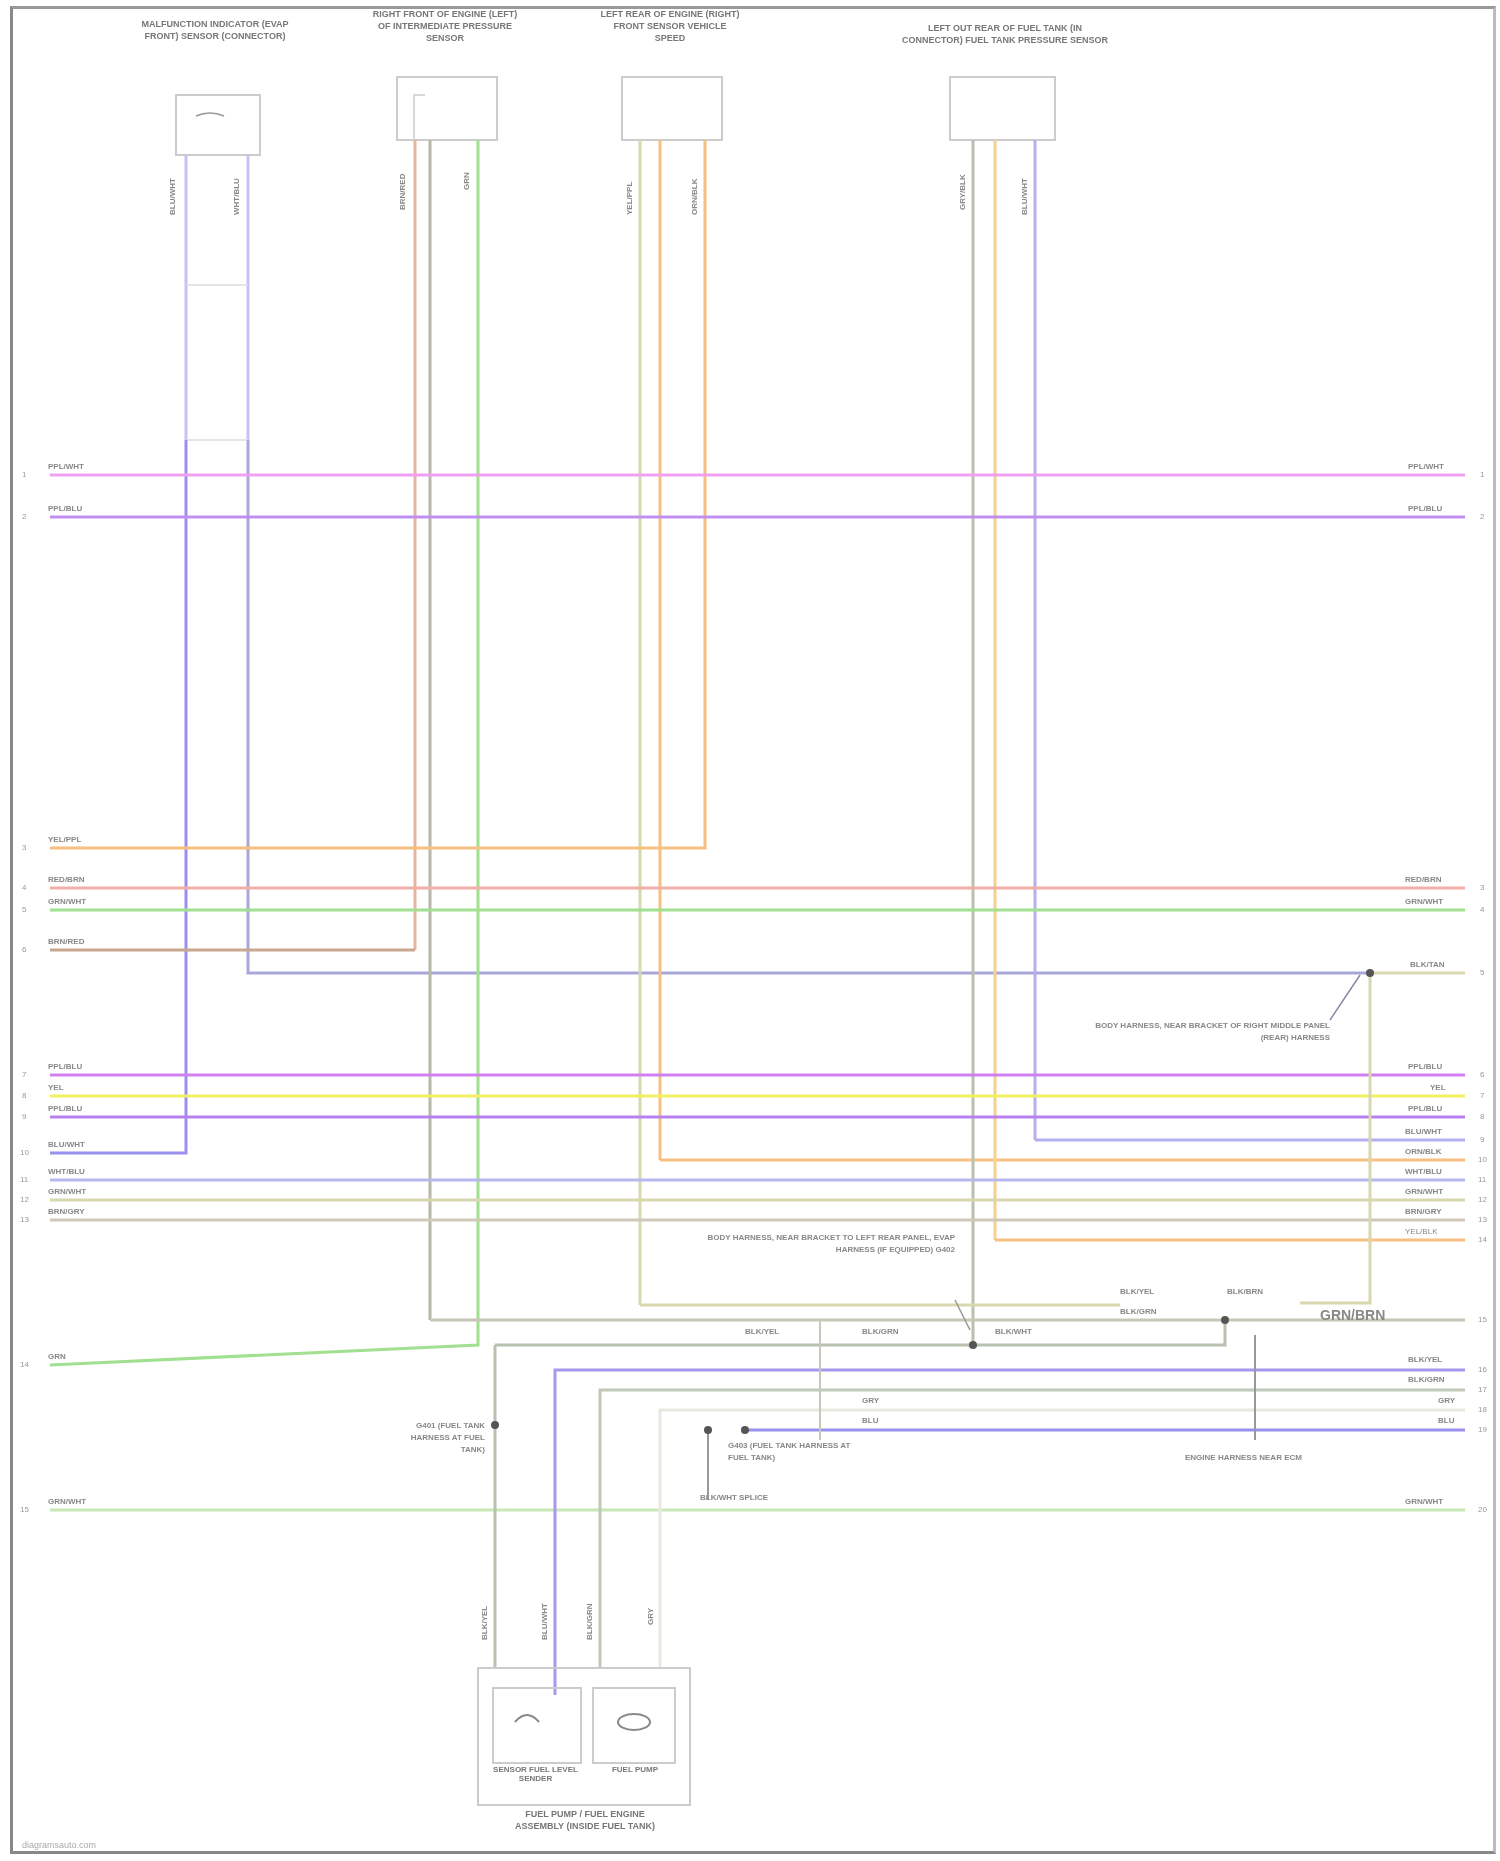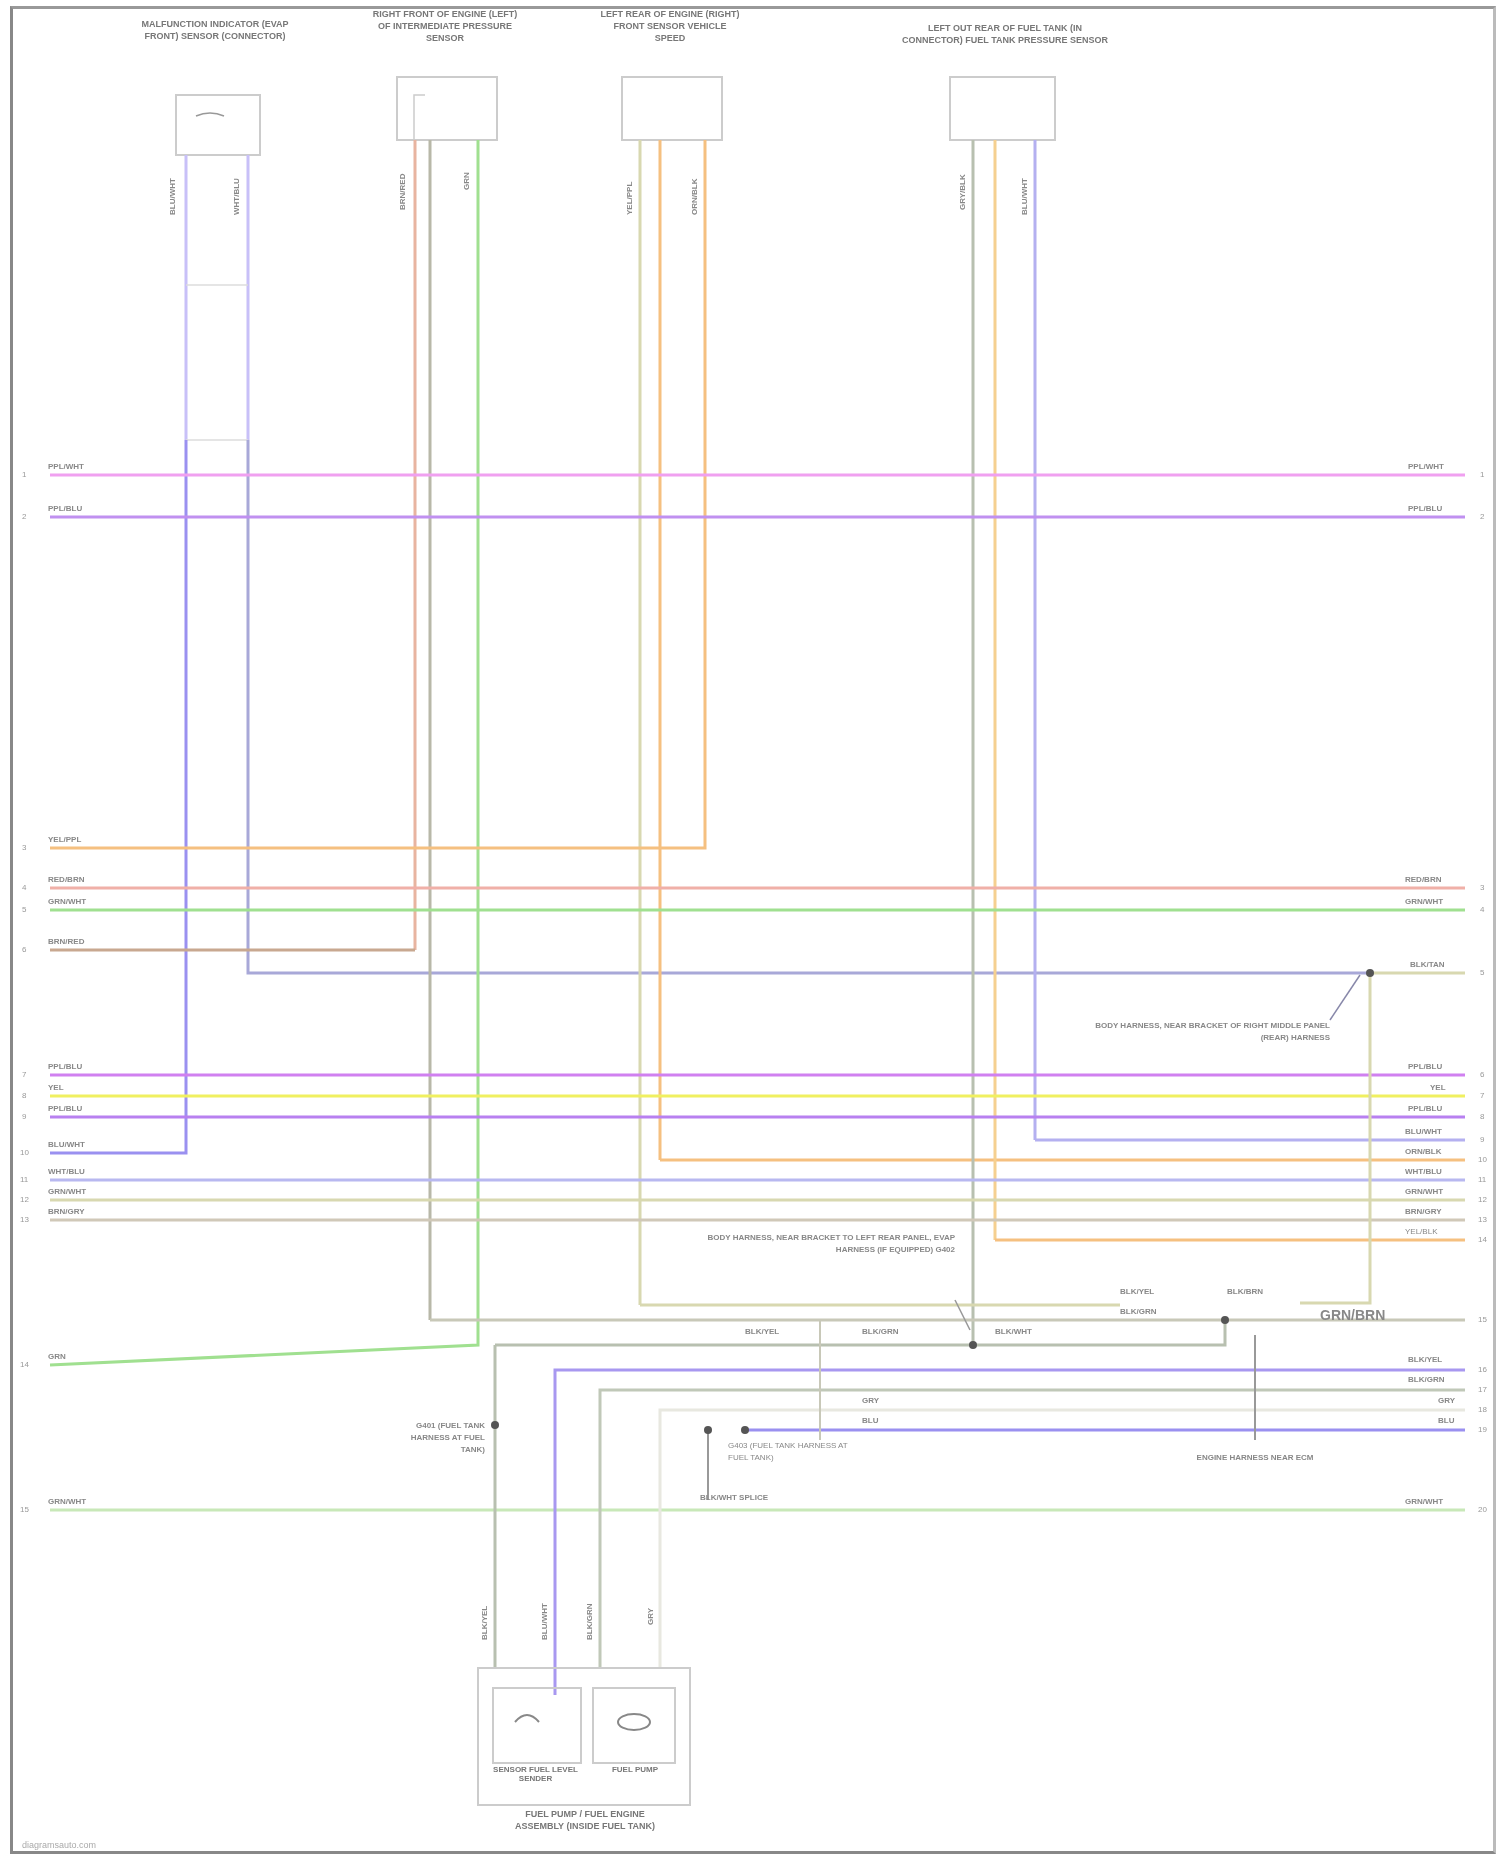--- a/index.html
+++ b/index.html
@@ -177,23 +177,23 @@
   <span style="position:absolute;left:1478px;top:1405px;font-size:8px;color:#999;">18</span>
   <span style="position:absolute;left:1438px;top:1416px;font-size:8px;font-weight:bold;color:#888;">BLU</span>
   <span style="position:absolute;left:1478px;top:1425px;font-size:8px;color:#999;">19</span>
   <span style="position:absolute;left:1405px;top:1497px;font-size:8px;font-weight:bold;color:#888;">GRN/WHT</span>
   <span style="position:absolute;left:1478px;top:1505px;font-size:8px;color:#999;">20</span>
 </div>
 
 <div style="position:absolute;left:1080px;top:1020px;width:250px;text-align:right;font-size:8px;font-weight:bold;color:#888;line-height:12px;">BODY HARNESS, NEAR BRACKET OF RIGHT MIDDLE PANEL (REAR) HARNESS</div>
 <div style="position:absolute;left:700px;top:1232px;width:255px;text-align:right;font-size:8px;font-weight:bold;color:#888;line-height:12px;">BODY HARNESS, NEAR BRACKET TO LEFT REAR PANEL, EVAP HARNESS (IF EQUIPPED) G402</div>
 <div style="position:absolute;left:395px;top:1420px;width:90px;text-align:right;font-size:8px;font-weight:bold;color:#888;line-height:12px;">G401 (FUEL TANK HARNESS AT FUEL TANK)</div>
-<div style="position:absolute;left:728px;top:1440px;width:140px;font-size:8px;font-weight:normal;color:#888;line-height:12px;">G403 (FUEL TANK HARNESS AT FUEL TANK)</div>
+<div style="position:absolute;left:728px;top:1440px;width:140px;font-size:8px;font-weight:bold;color:#888;line-height:12px;">G403 (FUEL TANK HARNESS AT FUEL TANK)</div>
 <div style="position:absolute;left:700px;top:1493px;width:140px;font-size:8px;font-weight:bold;color:#888;">BLK/WHT SPLICE</div>
-<div style="position:absolute;left:1185px;top:1452px;width:140px;text-align:center;font-size:8px;font-weight:bold;color:#888;line-height:12px;">ENGINE HARNESS NEAR ECM</div>
+<div style="position:absolute;left:1185px;top:1452px;width:140px;font-size:8px;font-weight:bold;color:#888;line-height:12px;">ENGINE HARNESS NEAR ECM</div>
 
 <span style="position:absolute;left:745px;top:1327px;font-size:8px;font-weight:bold;color:#888;">BLK/YEL</span>
 <span style="position:absolute;left:862px;top:1327px;font-size:8px;font-weight:bold;color:#888;">BLK/GRN</span>
 <span style="position:absolute;left:995px;top:1327px;font-size:8px;font-weight:bold;color:#888;">BLK/WHT</span>
 <span style="position:absolute;left:1120px;top:1287px;font-size:8px;font-weight:bold;color:#888;">BLK/YEL</span>
 <span style="position:absolute;left:1120px;top:1307px;font-size:8px;font-weight:bold;color:#888;">BLK/GRN</span>
 <span style="position:absolute;left:1227px;top:1287px;font-size:8px;font-weight:bold;color:#888;">BLK/BRN</span>
 <span style="position:absolute;left:862px;top:1396px;font-size:8px;font-weight:bold;color:#888;">GRY</span>
 <span style="position:absolute;left:862px;top:1416px;font-size:8px;font-weight:bold;color:#888;">BLU</span>
 

